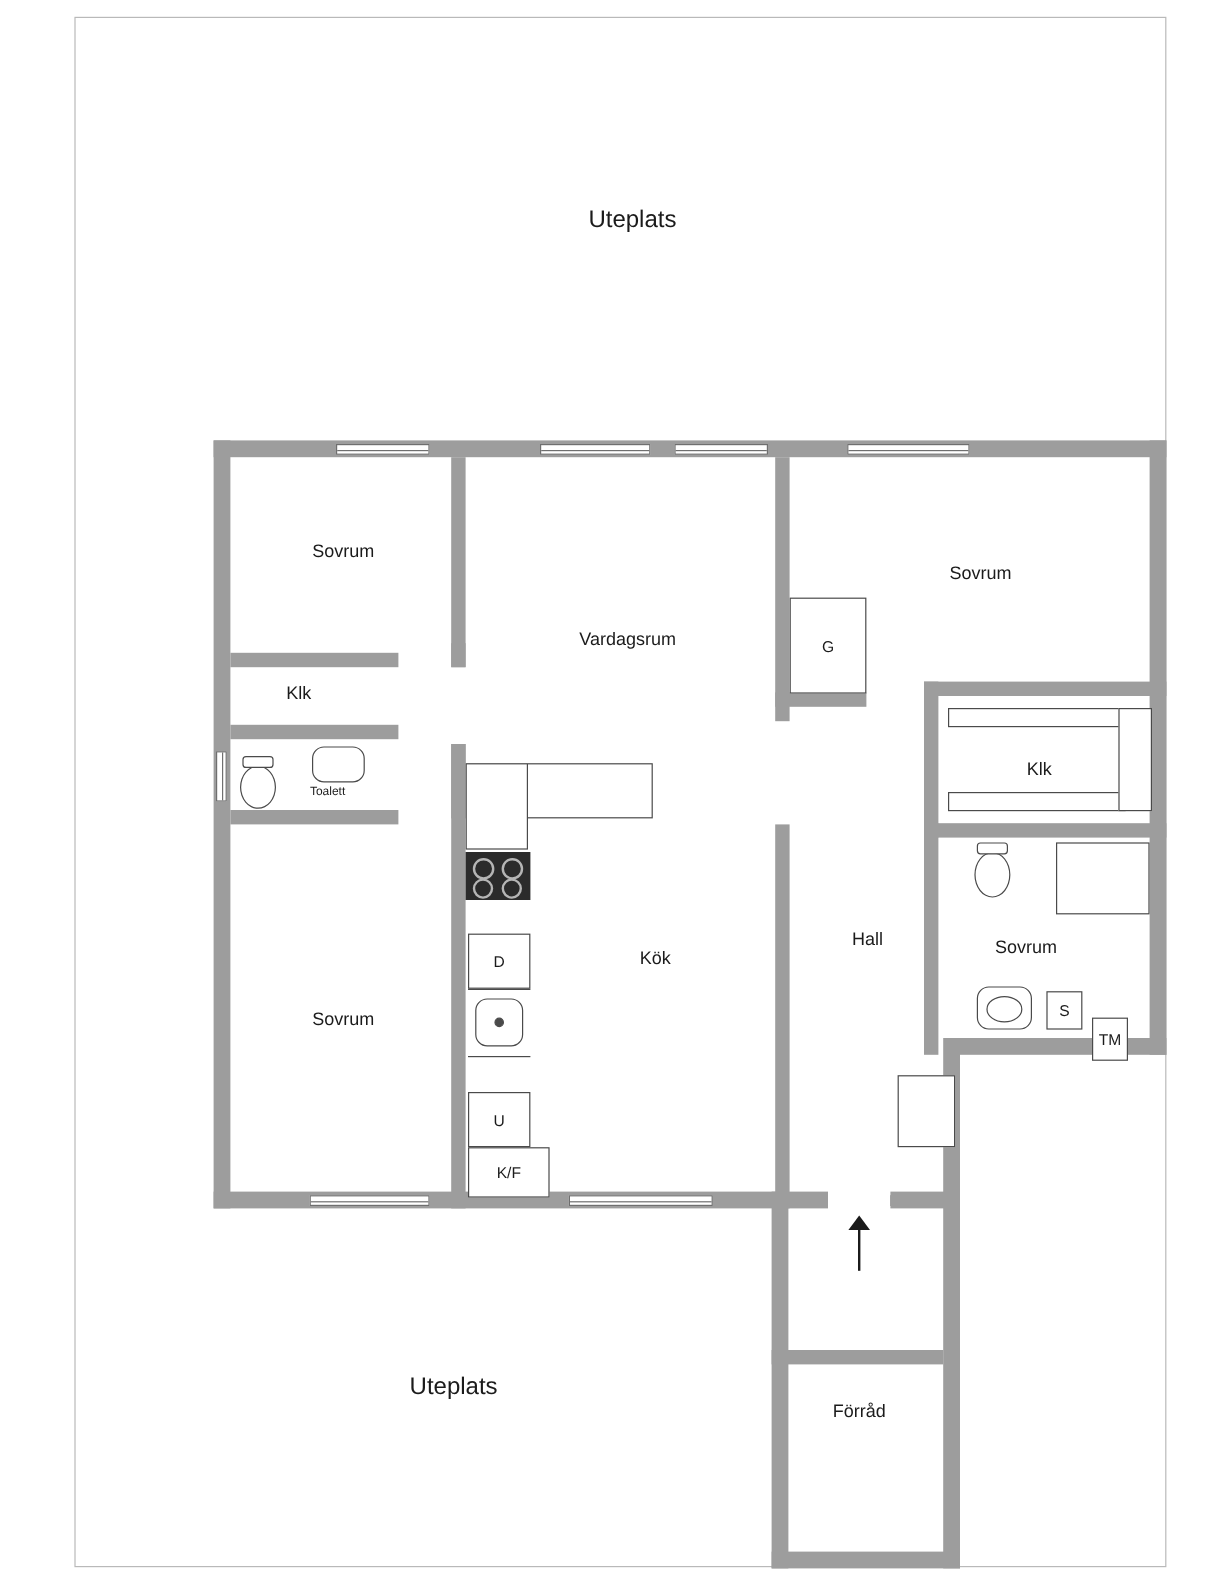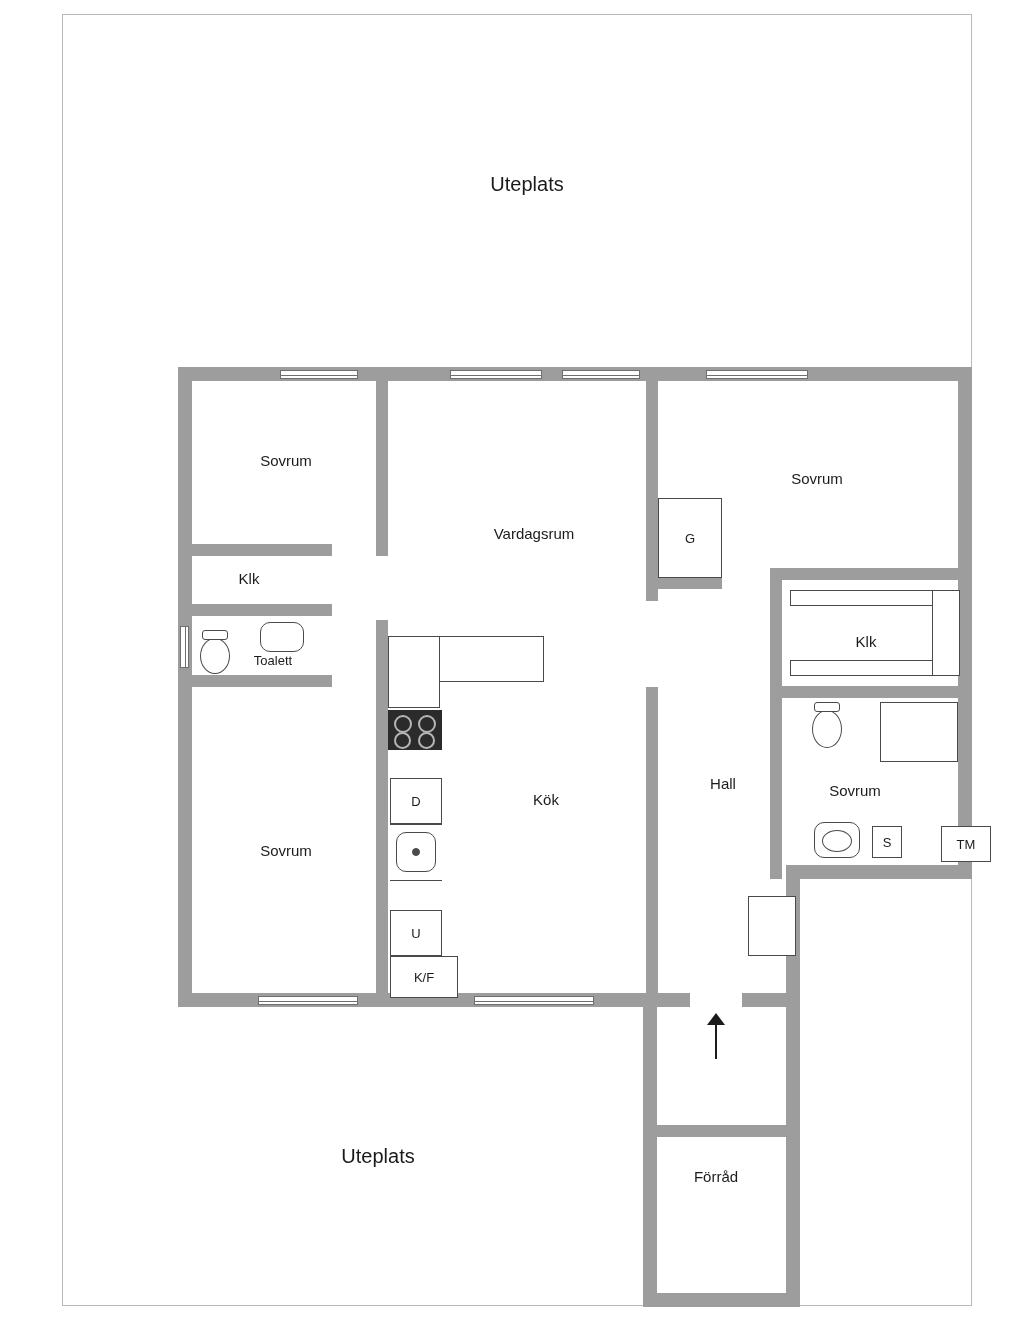--- a/index.html
+++ b/index.html
@@ -39,21 +39,21 @@
     transform: translate(-50%, -50%);
     text-align: center;
   }
   .label.big {
     font-size: 20px;
   }
   .label.room {
     font-size: 15px;
   }
   .label.small {
-    font-size: 13px;
+    font-size: 10px;
   }
   
   .window {
     position: absolute;
     background: #ffffff;
     border: 1px solid #6f6f6f;
     box-sizing: border-box;
   }
   .window .pane {
     position: absolute;
@@ -261,36 +261,36 @@
   <div class="fx" style="left:932px; top:590px; width:28px; height:86px;"></div>
 
   <div class="fx round" style="left:812px; top:710px; width:30px; height:38px;"></div>
   <div class="fx" style="left:814px; top:702px; width:26px; height:10px; border-radius:3px;"></div>
   <div class="fx" style="left:880px; top:702px; width:78px; height:60px;"></div>
   <div class="fx soft" style="left:814px; top:822px; width:46px; height:36px;"></div>
   <div class="fx round" style="left:822px; top:830px; width:30px; height:22px;"></div>
   <div class="boxlabel" style="left:872px; top:826px; width:30px; height:32px;">
     <span>S</span>
   </div>
-  <div class="boxlabel" style="left:910px; top:826px; width:50px; height:36px;margin-left:31px;">
+  <div class="boxlabel" style="left:910px; top:848px; width:30px; height:36px;">
     <span>TM</span>
   </div>
 
   <div class="fx" style="left:748px; top:896px; width:48px; height:60px;"></div>
 
   <div class="arrow-wrap" style="left:696px; top:1013px;">
     <div class="head"></div>
     <div class="shaft"></div>
   </div>
 
   <div class="label big" style="left:527px; top:184px;">Uteplats</div>
   <div class="label big" style="left:378px; top:1156px;">Uteplats</div>
 
   <div class="label room" style="left:286px; top:460px;">Sovrum</div>
-  <div class="label room" style="left:534px; top:533px;">Vardagsrum</div>
+  <div class="label room" style="left:523px; top:533px;">Vardagsrum</div>
   <div class="label room" style="left:817px; top:478px;">Sovrum</div>
   <div class="label room" style="left:249px; top:578px;">Klk</div>
   <div class="label small" style="left:273px; top:660px;">Toalett</div>
   <div class="label room" style="left:866px; top:641px;">Klk</div>
   <div class="label room" style="left:286px; top:850px;">Sovrum</div>
   <div class="label room" style="left:546px; top:799px;">Kök</div>
   <div class="label room" style="left:723px; top:783px;">Hall</div>
   <div class="label room" style="left:855px; top:790px;">Sovrum</div>
   <div class="label room" style="left:716px; top:1176px;">Förråd</div>
 

